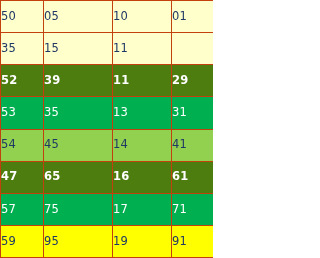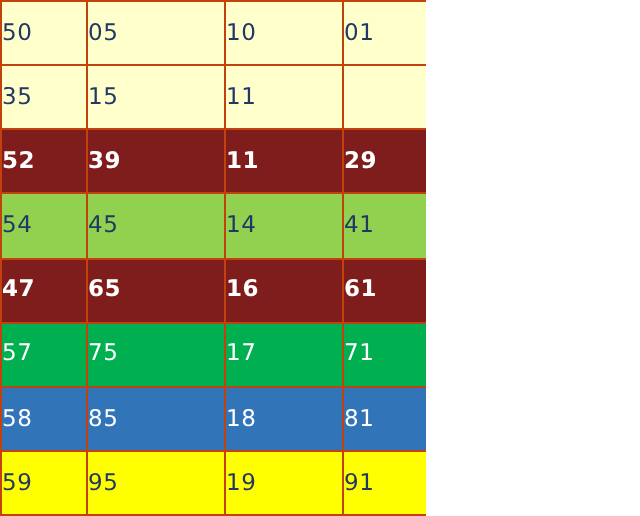--- a/index.html
+++ b/index.html
@@ -32,21 +32,21 @@
     overflow: hidden;
     white-space: nowrap;
   }
   #grid col.c0 { width: 43px; }
   #grid col.c1 { width: 69px; }
   #grid col.c2 { width: 59px; }
   #grid col.c3 { width: 42px; }
 
   
   .bg-cream  { background: #ffffcc; color: #1f3864; }
-  .bg-red    { background: #7f1d1d; color: #ffffff; font-weight: bold; }
+  .bg-red    { background: #4d7c0f; color: #ffffff; font-weight: bold; }
   .bg-green  { background: #00b050; color: #ffffff; }
   .bg-ltgreen{ background: #92d050; color: #1f3864; margin-left: 15px; }
   .bg-blue   { background: #3174b8; color: #ffffff; }
   .bg-yellow { background: #ffff00; color: #1f3864; }
 </style>
 </head>
 <body>
 
 <table id="grid">
   <colgroup>
@@ -68,43 +68,43 @@
         <td class="bg-cream">11</td>
         <td class="bg-cream"></td>
       </tr>
       <tr>
         <td class="bg-red">52</td>
         <td class="bg-red">39</td>
         <td class="bg-red">11</td>
         <td class="bg-red">29</td>
       </tr>
       <tr>
+        <td class="bg-green">53</td>
+        <td class="bg-green">35</td>
+        <td class="bg-green">13</td>
+        <td class="bg-green">31</td>
+      </tr>
+      <tr>
         <td class="bg-ltgreen">54</td>
         <td class="bg-ltgreen">45</td>
         <td class="bg-ltgreen">14</td>
         <td class="bg-ltgreen">41</td>
       </tr>
       <tr>
         <td class="bg-red">47</td>
         <td class="bg-red">65</td>
         <td class="bg-red">16</td>
         <td class="bg-red">61</td>
       </tr>
       <tr>
         <td class="bg-green">57</td>
         <td class="bg-green">75</td>
         <td class="bg-green">17</td>
         <td class="bg-green">71</td>
       </tr>
       <tr>
-        <td class="bg-blue">58</td>
-        <td class="bg-blue">85</td>
-        <td class="bg-blue">18</td>
-        <td class="bg-blue">81</td>
-      </tr>
-      <tr>
         <td class="bg-yellow">59</td>
         <td class="bg-yellow">95</td>
         <td class="bg-yellow">19</td>
         <td class="bg-yellow">91</td>
       </tr>
     </tbody>
 </table>
 
 </body></html>

